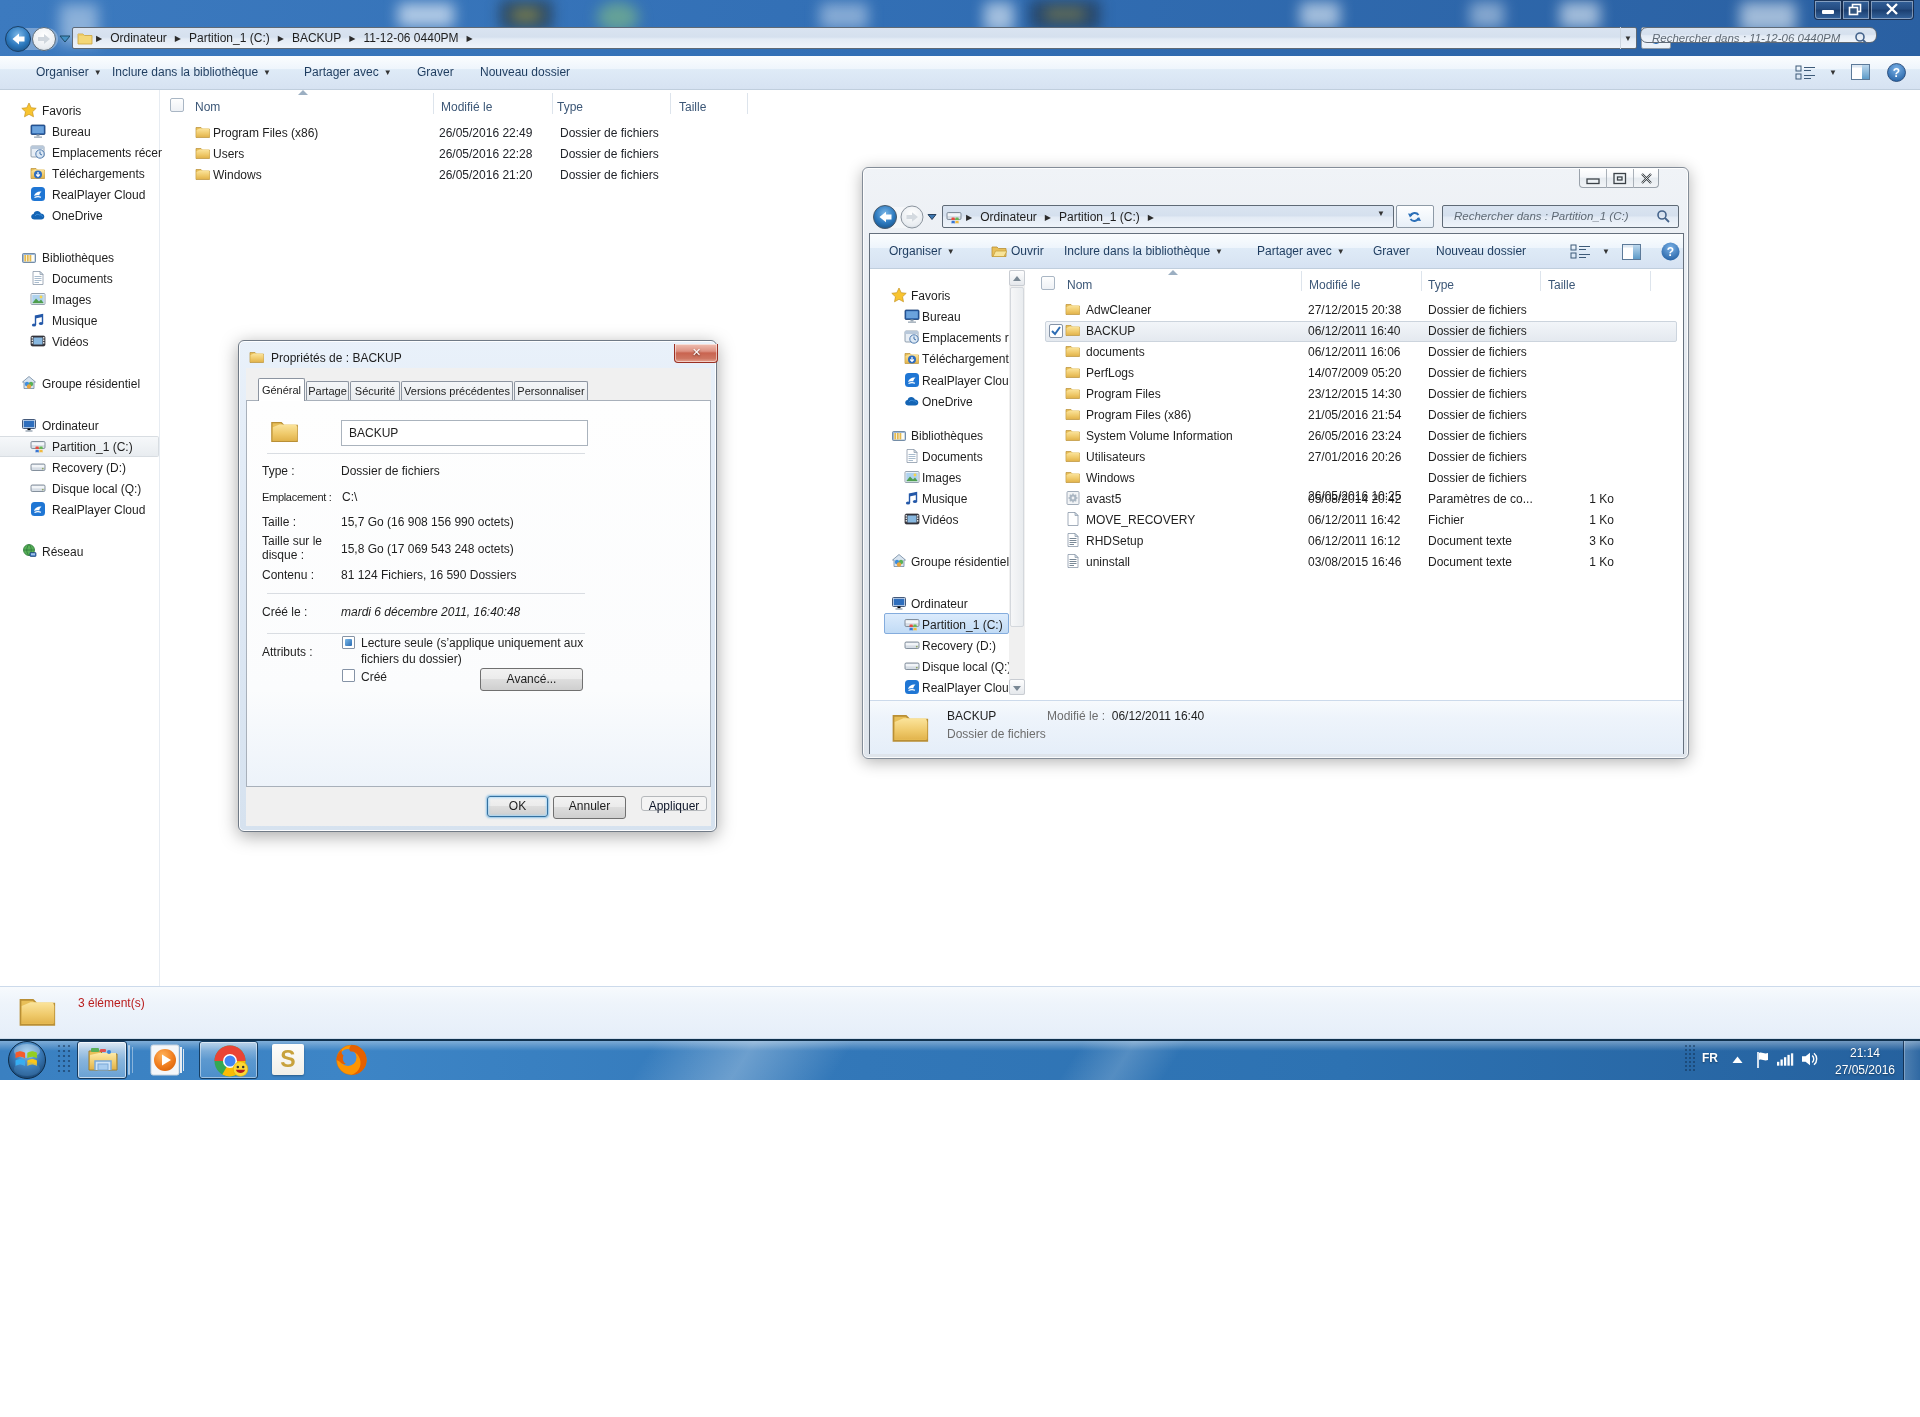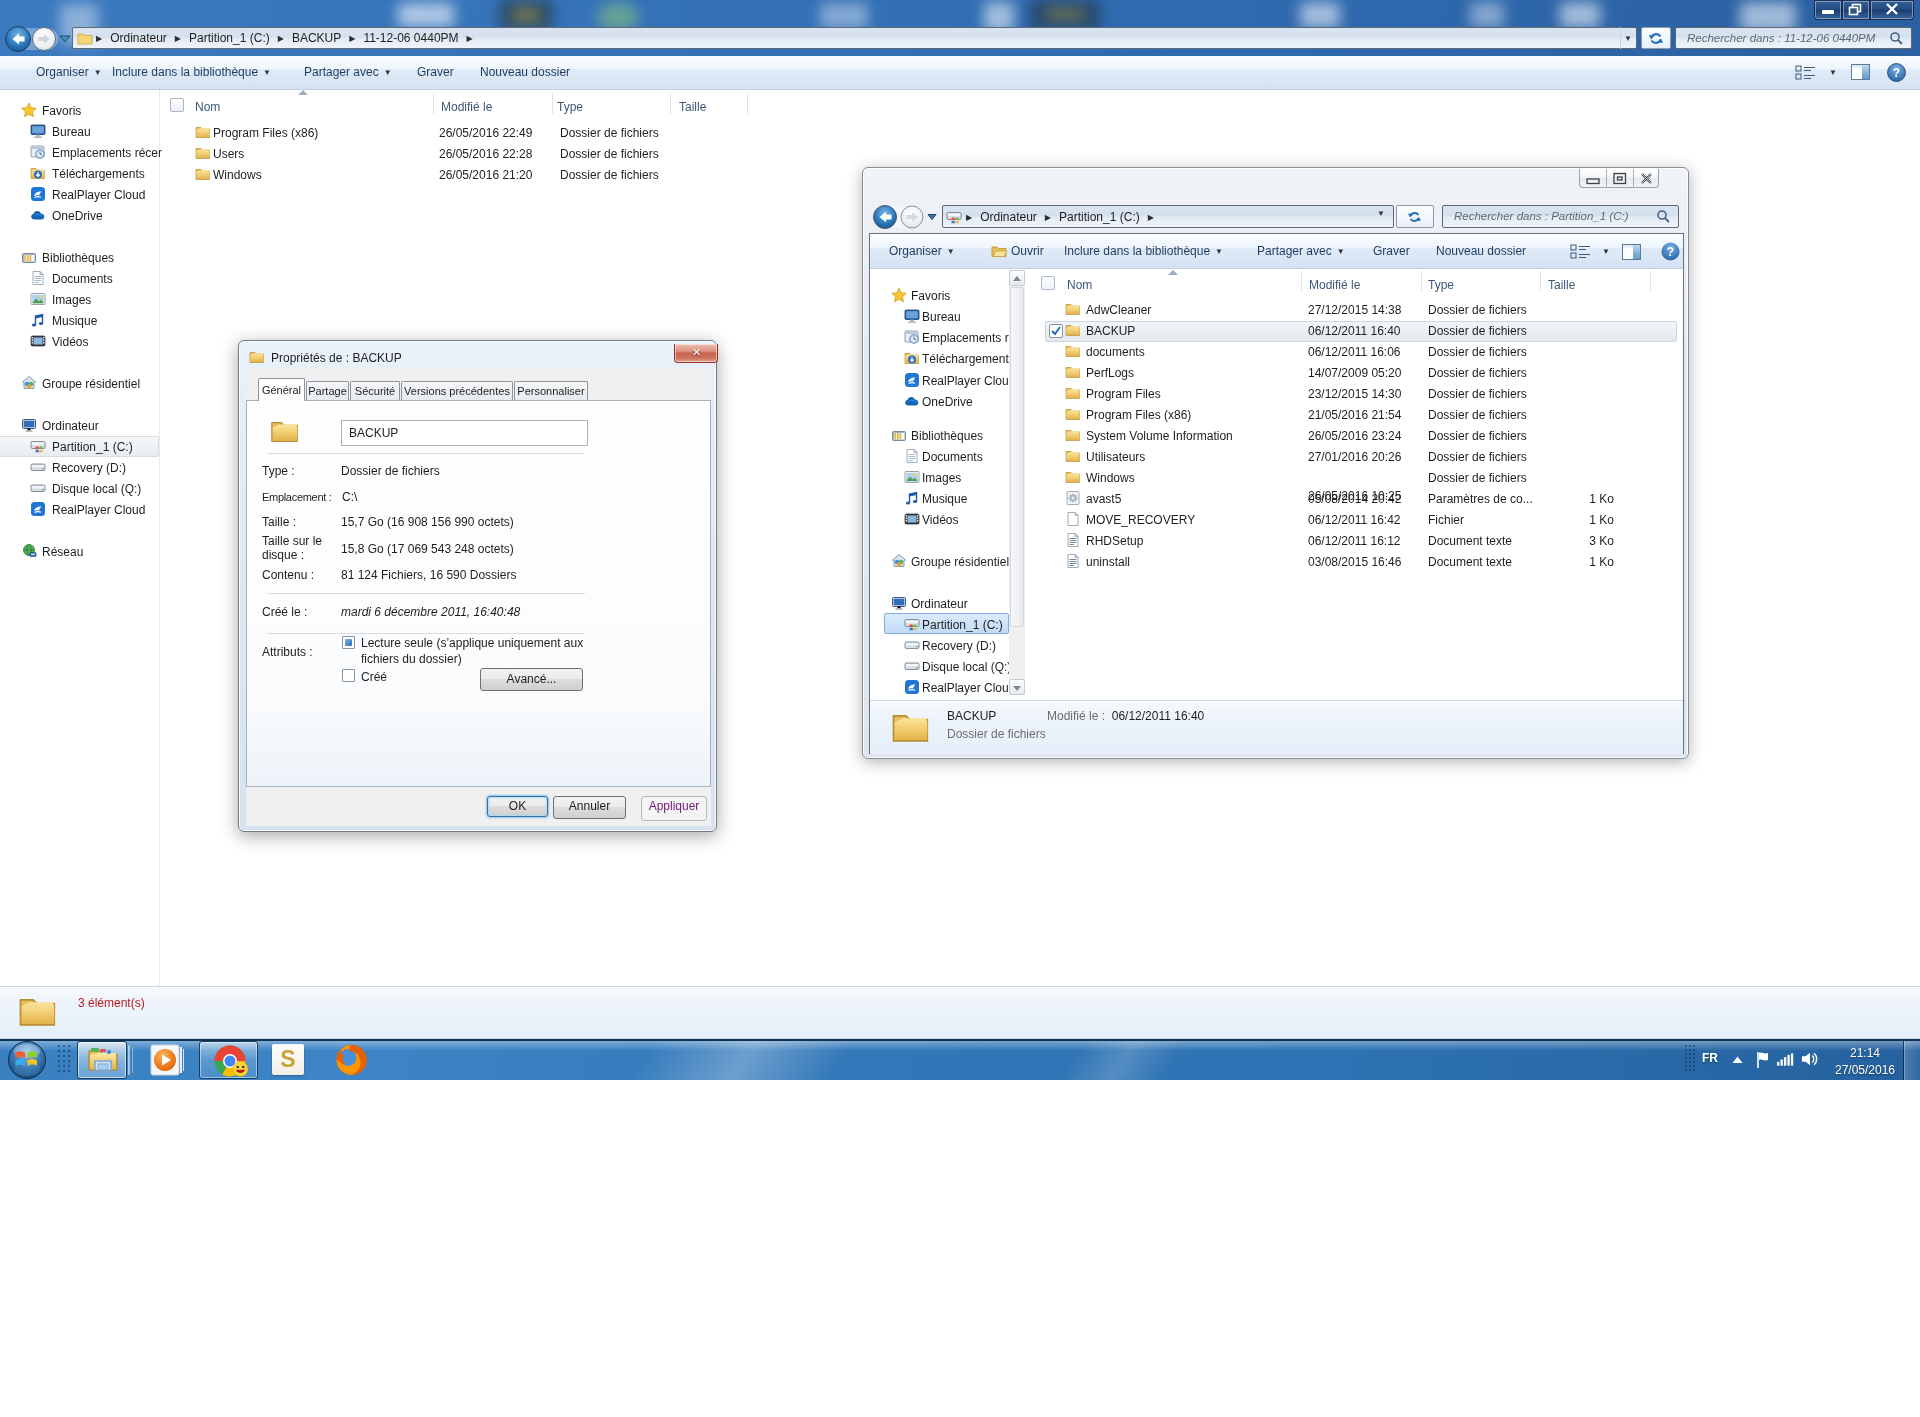--- a/index.html
+++ b/index.html
@@ -224,21 +224,21 @@
     <span style="position:absolute;left:3px;top:7px;font-size:8px;color:#333">▼</span>
   </div>
 <div class="abs" style="left:1641px;top:27px;width:30px;height:22px;background:linear-gradient(180deg,#fdfeff,#e8f0f8);border:1px solid #8e9aa6;border-radius:2px;">
   <svg width="16" height="16" style="margin:3px 6px">
       <path d="M12.5 5.5 A5 5 0 0 0 3.5 6.5" fill="none" stroke="#2c70b8" stroke-width="2.2"></path>
       <path d="M3.5 9.5 A5 5 0 0 0 12.5 8.5" fill="none" stroke="#2c70b8" stroke-width="2.2"></path>
       <path d="M1 4 L6.5 4.5 L3 8.5 Z" fill="#2c70b8"></path>
       <path d="M15 12 L9.5 11.5 L13 7.5 Z" fill="#2c70b8"></path>
     </svg>
 </div>
-<div class="searchbox" style="left:1675px;top:27px;width:237px;height:22px;">
+<div class="searchbox" style="left:1640px;top:27px;width:237px;height:16px;border-radius:7px;">
   <div class="searchtxt">Rechercher dans : 11-12-06 0440PM</div>
   <svg width="13" height="13" style="position:absolute;right:8px;top:4px">
       <circle cx="5" cy="5" r="4" fill="none" stroke="#44638b" stroke-width="1.6"></circle>
       <line x1="8" y1="8" x2="12" y2="12" stroke="#44638b" stroke-width="1.8"></line>
     </svg>
 </div>
 
 <div class="abs toolbar" style="left:0;top:56px;width:1920px;height:34px;">
   <div class="tbi" style="left:36px">Organiser<span class="dda">▼</span></div>
   <div class="tbi" style="left:112px">Inclure dans la bibliothèque<span class="dda">▼</span></div>
@@ -571,21 +571,21 @@
   <div class="abs" style="left:182px;top:153px;width:632px;height:21px;background:linear-gradient(180deg,#f2f5f9,#e4e9ef);border:1px solid #ccd4dd;border-radius:2px;"></div>
   <div class="abs" style="left:186px;top:156px;width:14px;height:14px;border:1px solid #8593a6;background:#fff;border-radius:2px;"><svg width="12" height="12">
         <path d="M2 6 L5 9 L10 2" fill="none" stroke="#2c6cb4" stroke-width="2"></path>
       </svg></div>
 
   <div id="w2rows">
     <svg class="abs ico16" style="left:202px;top:133px">
         <use href="#folder16"></use>
       </svg>
       <div class="listrow" style="left:223px;top:134px">AdwCleaner</div>
-      <div class="listrow" style="left:445px;top:134px">27/12/2015 14:38</div>
+      <div class="listrow" style="left:445px;top:134px">27/12/2015 20:38</div>
       <div class="listrow" style="left:565px;top:134px">Dossier de fichiers</div>
     <svg class="abs ico16" style="left:202px;top:154px">
         <use href="#folder16"></use>
       </svg>
       <div class="listrow" style="left:223px;top:155px">BACKUP</div>
       <div class="listrow" style="left:445px;top:155px">06/12/2011 16:40</div>
       <div class="listrow" style="left:565px;top:155px">Dossier de fichiers</div>
     <svg class="abs ico16" style="left:202px;top:175px">
         <use href="#folder16"></use>
       </svg>
@@ -710,21 +710,21 @@
       <div style="position:absolute;left:2px;top:2px;width:7px;height:7px;background:linear-gradient(135deg,#7ab8e8,#2a6cb4);border-radius:1px"></div>
     </div>
   <div class="abs" style="left:122px;top:295px;">Lecture seule (sʼapplique uniquement aux</div>
   <div class="abs" style="left:122px;top:311px;">fichiers du dossier)</div>
   <div class="abs" style="left:103px;top:328px;width:13px;height:13px;border:1px solid #8593a6;background:#fff;border-radius:1px;"></div>
   <div class="abs" style="left:122px;top:329px;">Créé</div>
   <div class="wbtn" style="left:241px;top:327px;width:103px;height:23px;line-height:21px;">Avancé...</div>
 
   <div class="wbtn" style="left:248px;top:455px;width:61px;height:21px;line-height:19px;border-color:#3571a0;box-shadow:0 0 2px 1px rgba(110,180,230,.75), inset 0 0 2px 1px rgba(160,215,250,.8);">OK</div>
   <div class="wbtn" style="left:314px;top:455px;width:73px;height:23px;line-height:19px;">Annuler</div>
-  <div class="wbtn" style="left:402px;top:455px;width:66px;height:25px;line-height:19px;color:#701a75;background:#f4f4f4;border-color:#b5b8bb;">Appliquer</div>
+  <div class="wbtn" style="left:402px;top:455px;width:66px;height:15px;line-height:19px;color:#0f172a;background:#f4f4f4;border-color:#b5b8bb;">Appliquer</div>
 </div>
 
 <div id="taskbar" class="abs" style="left:0;top:1038px;width:1920px;height:42px;">
   <div class="abs" style="left:0;top:0;width:1920px;height:1px;background:#cfdded;"></div>
   <div class="abs" style="left:0;top:1px;width:1920px;height:2px;background:#10314e;"></div>
   <div class="abs" style="left:0;top:3px;width:1920px;height:39px;background:linear-gradient(90deg,#3a80c1 0%,#3d85c6 18%,#3277b8 45%,#2d72b2 70%,#25619e 100%);overflow:hidden;">
     <div class="abs" style="left:0;top:0;width:1920px;height:10px;background:linear-gradient(180deg,rgba(255,255,255,.35),rgba(255,255,255,0));"></div>
     <div class="abs" style="left:620px;top:-6px;width:240px;height:60px;background:linear-gradient(100deg,rgba(255,255,255,0) 10%,rgba(255,255,255,.28) 50%,rgba(255,255,255,0) 90%);transform:skewX(-25deg);"></div>
     <div class="abs" style="left:1060px;top:-6px;width:120px;height:60px;background:linear-gradient(100deg,rgba(255,255,255,0) 10%,rgba(255,255,255,.18) 50%,rgba(255,255,255,0) 90%);transform:skewX(-25deg);"></div>
   </div>

